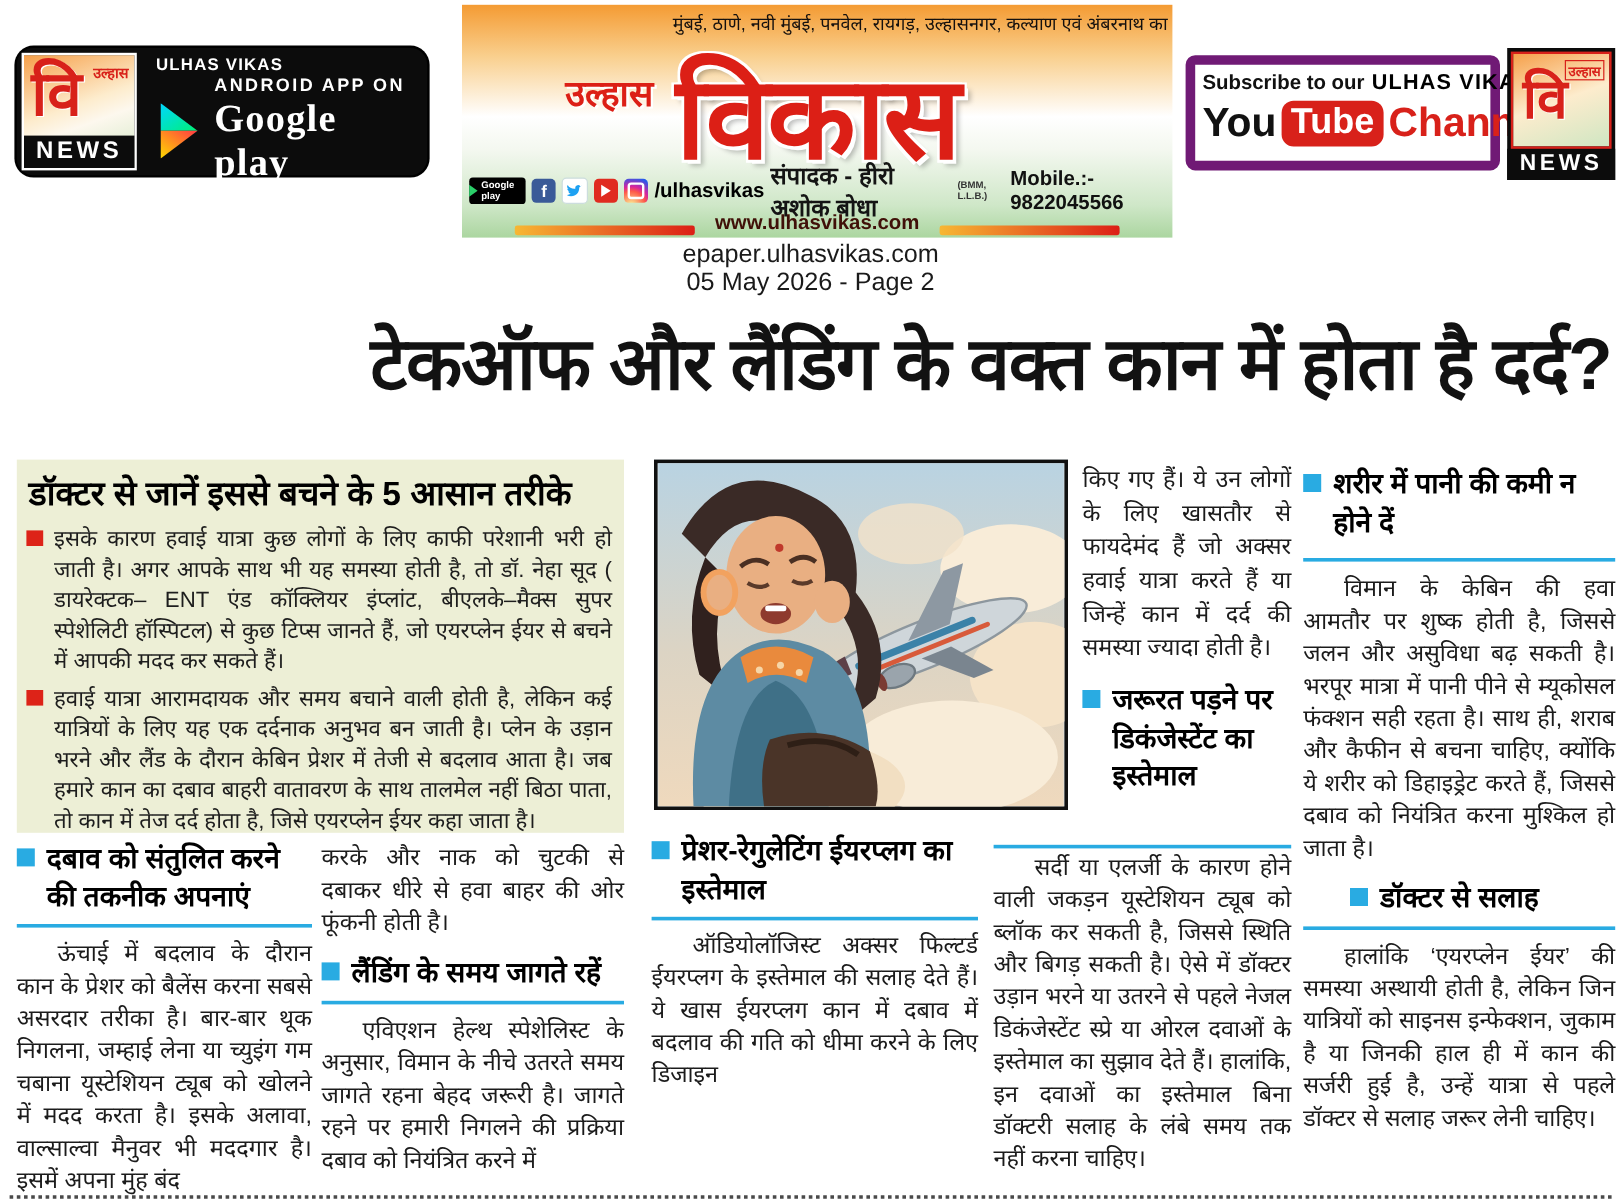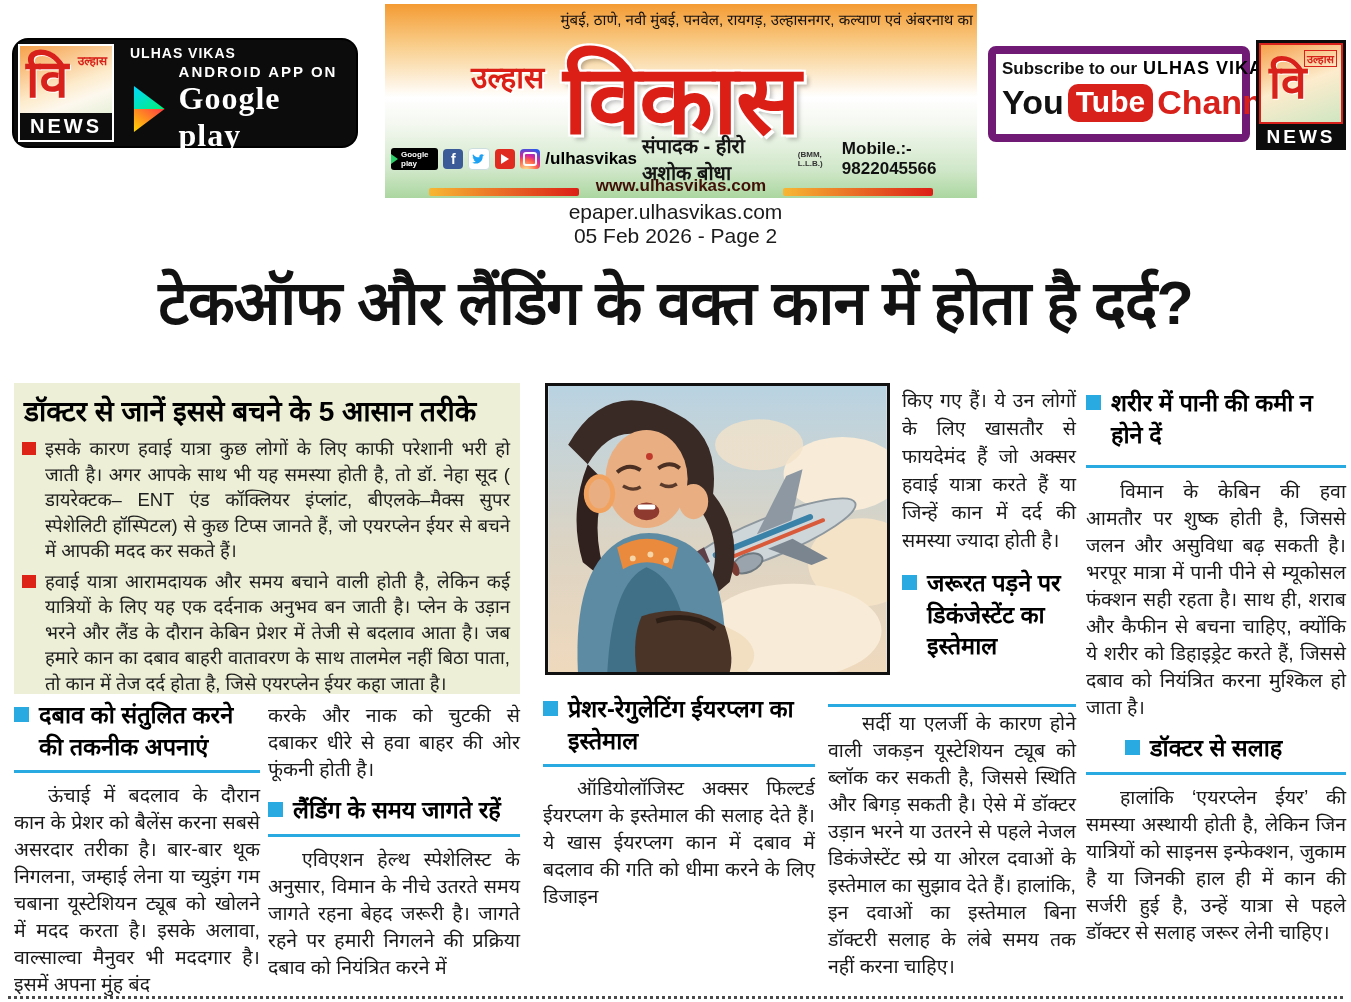--- a/index.html
+++ b/index.html
@@ -55,21 +55,21 @@
   .right-vlogo{position:absolute;left:1256px;top:40px;width:90px;height:110px;background:#0c0c0c;display:flex;flex-direction:column;}
   .right-vlogo .inner{flex:1;margin:3px 3px 0 3px;background:linear-gradient(160deg,#f6a04a 0%,#fdeccd 50%,#cfe6c2 100%);border:2px solid #d8211a;position:relative;}
   .right-vlogo .vl-ulhas{position:absolute;top:5px;right:4px;color:#d8211a;font-size:11px;font-weight:900;border:1px solid #d8211a;padding:0 2px;}
   .right-vlogo .vl-letter{position:absolute;left:8px;top:4px;font-size:46px;font-weight:900;color:#d8211a;text-shadow:1px 1px 0 #fff;}
   .right-vlogo .vl-news{background:#0c0c0c;color:#fff;font-weight:900;text-align:center;font-size:19px;letter-spacing:3px;padding:2px 0;}
 
   .meta{position:absolute;top:200px;left:0;width:100%;text-align:center;color:#1a1a1a;}
   .meta .m1{font-size:21px;}
   .meta .m2{font-size:21px;}
 
-  .headline{position:absolute;top:256px;left:8px;width:1335px;text-align:center;font-size:61px;font-weight:900;color:#121212;white-space:nowrap;letter-spacing:-1px;line-height:1.55;}
+  .headline{position:absolute;top:256px;left:8px;width:1335px;text-align:right;font-size:61px;font-weight:900;color:#121212;white-space:nowrap;letter-spacing:-1px;line-height:1.55;}
 
   
   .greenbox{position:absolute;left:14px;top:383px;width:506px;height:311px;background:#edefd6;box-sizing:border-box;padding:6px 10px 6px 8px;overflow:hidden;}
   .gb-title{font-size:28px;font-weight:900;color:#000;margin:2px 0 7px 2px;}
   .gb-item{display:flex;gap:9px;margin-bottom:5px;}
   .redsq{width:14px;height:13px;background:#dd2318;flex:none;margin-top:6px;}
   .gb-text{font-size:18.5px;line-height:25.5px;color:#1d1d1d;text-align:justify;}
 
   .body-text{font-size:19.5px;line-height:27px;color:#1b1b1b;text-align:justify;}
   .body-text .ind{display:inline-block;width:34px;}
@@ -171,21 +171,21 @@
   <div class="right-vlogo">
     <div class="inner">
       <div class="vl-ulhas">उल्हास</div>
       <div class="vl-letter">वि</div>
     </div>
     <div class="vl-news">NEWS</div>
   </div>
 
   <div class="meta">
     <div class="m1">epaper.ulhasvikas.com</div>
-    <div class="m2">05 Feb 2026 - Page 2</div>
+    <div class="m2">05 May 2026 - Page 2</div>
   </div>
 
   <div class="headline">टेकऑफ और लैंडिंग के वक्त कान में होता है दर्द?</div>
 
   <div class="greenbox">
     <div class="gb-title">डॉक्टर से जानें इससे बचने के 5 आसान तरीके</div>
     <div class="gb-item">
       <span class="redsq"></span>
       <span class="gb-text">इसके कारण हवाई यात्रा कुछ लोगों के लिए काफी परेशानी भरी हो जाती है। अगर आपके साथ भी यह समस्या होती है, तो डॉ. नेहा सूद ( डायरेक्टक– ENT एंड कॉक्लियर इंप्लांट, बीएलके–मैक्स सुपर स्पेशेलिटी हॉस्पिटल) से कुछ टिप्स जानते हैं, जो एयरप्लेन ईयर से बचने में आपकी मदद कर सकते हैं।</span>
     </div>

